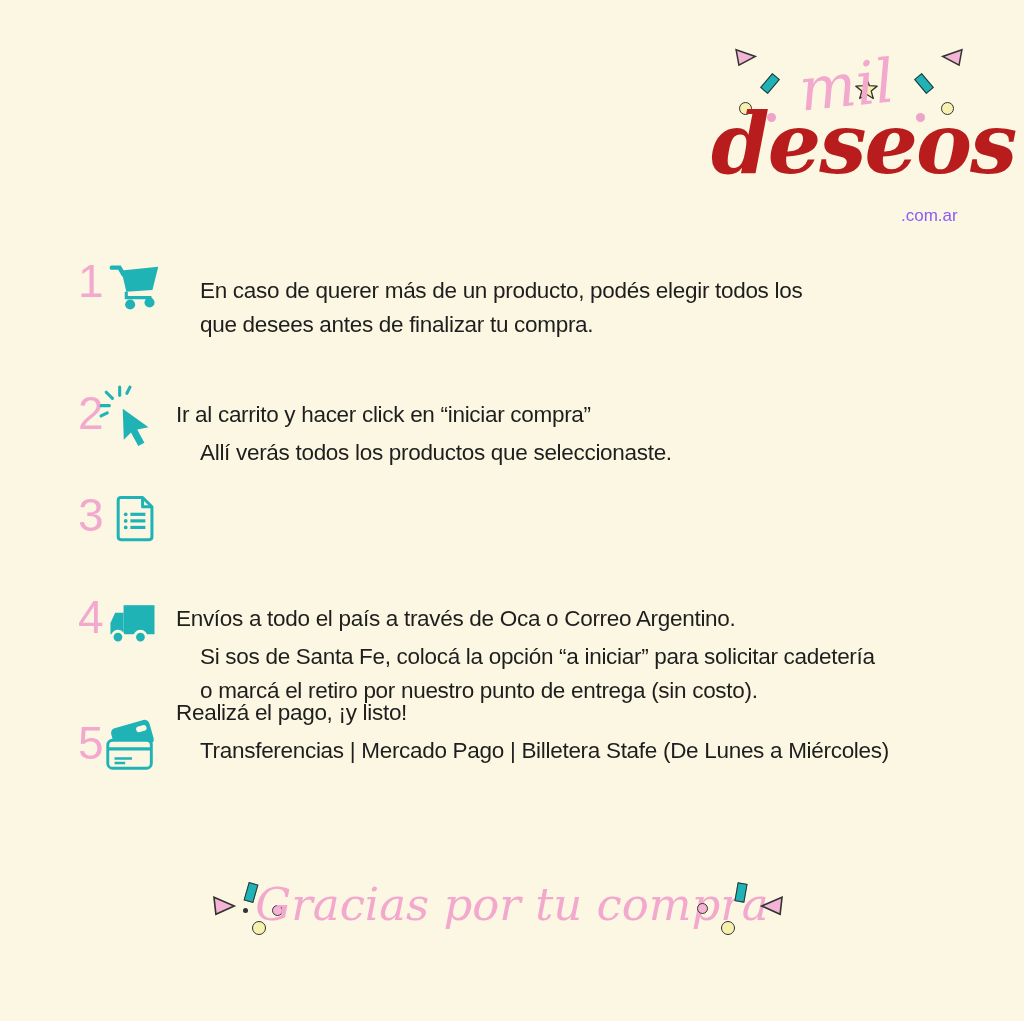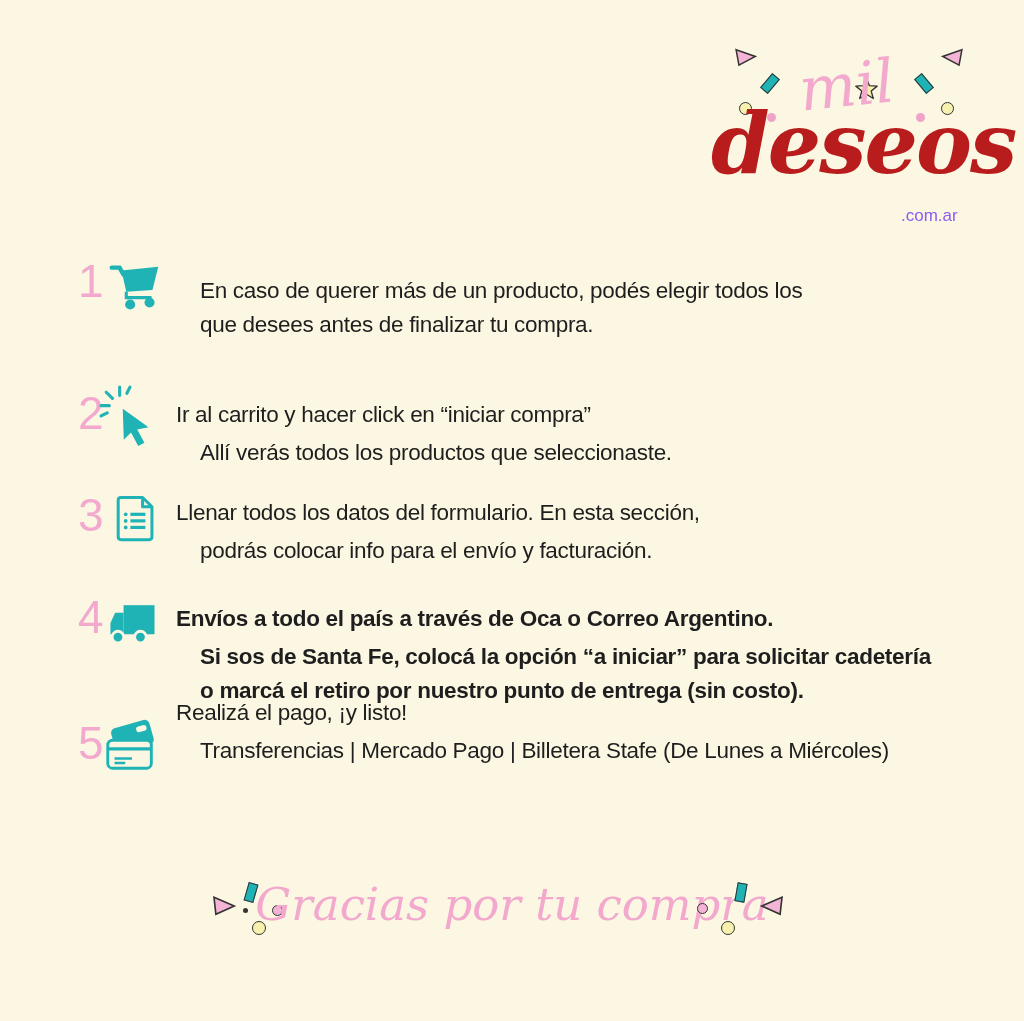--- a/index.html
+++ b/index.html
@@ -112,39 +112,33 @@
           <circle cx="21" cy="34" r="2"></circle>
           <circle cx="21" cy="41" r="2"></circle>
       </g>
       <g stroke="#1FB3B6" stroke-width="3.4" fill="none">
         <path d="M26 27 H42"></path>
           <path d="M26 34 H42"></path>
           <path d="M26 41 H42"></path>
       </g>
     </svg>
   </span>
-  <div class="step-text" style="top:496px;">
-    <div>Llenar todos los datos del formulario. En esta sección,</div>
-    <div class="detail">
-      <div>podrás colocar info para el envío y facturación.</div>
-    </div>
-  </div>
 
   <span class="step-num" style="top:594px;">4</span>
   <span class="step-icon" style="left:102px;top:594px;">
     <svg width="60" height="58" viewBox="0 0 64 60">
       <g fill="#1FB3B6">
         <rect x="23" y="11" width="33" height="31"></rect>
         <polygon points="23,19 14,19 9,30 9,42 23,42"></polygon>
         <circle cx="17" cy="45" r="6.2" stroke="#FBF7E2" stroke-width="3"></circle>
         <circle cx="41" cy="45" r="6.2" stroke="#FBF7E2" stroke-width="3"></circle>
       </g>
     </svg>
   </span>
-  <div class="step-text" style="top:602px;font-weight:bold;">
+  <div class="step-text" style="top:602px;">
     <div>Envíos a todo el país a través de Oca o Correo Argentino.</div>
     <div class="detail">
       <div>Si sos de Santa Fe, colocá la opción “a iniciar” para solicitar cadetería</div>
       <div>o marcá el retiro por nuestro punto de entrega (sin costo).</div>
     </div>
   </div>
 
   <span class="step-num" style="top:720px;">5</span>
   <span class="step-icon" style="left:100px;top:716px;">
     <svg width="62" height="60" viewBox="0 0 64 62">

